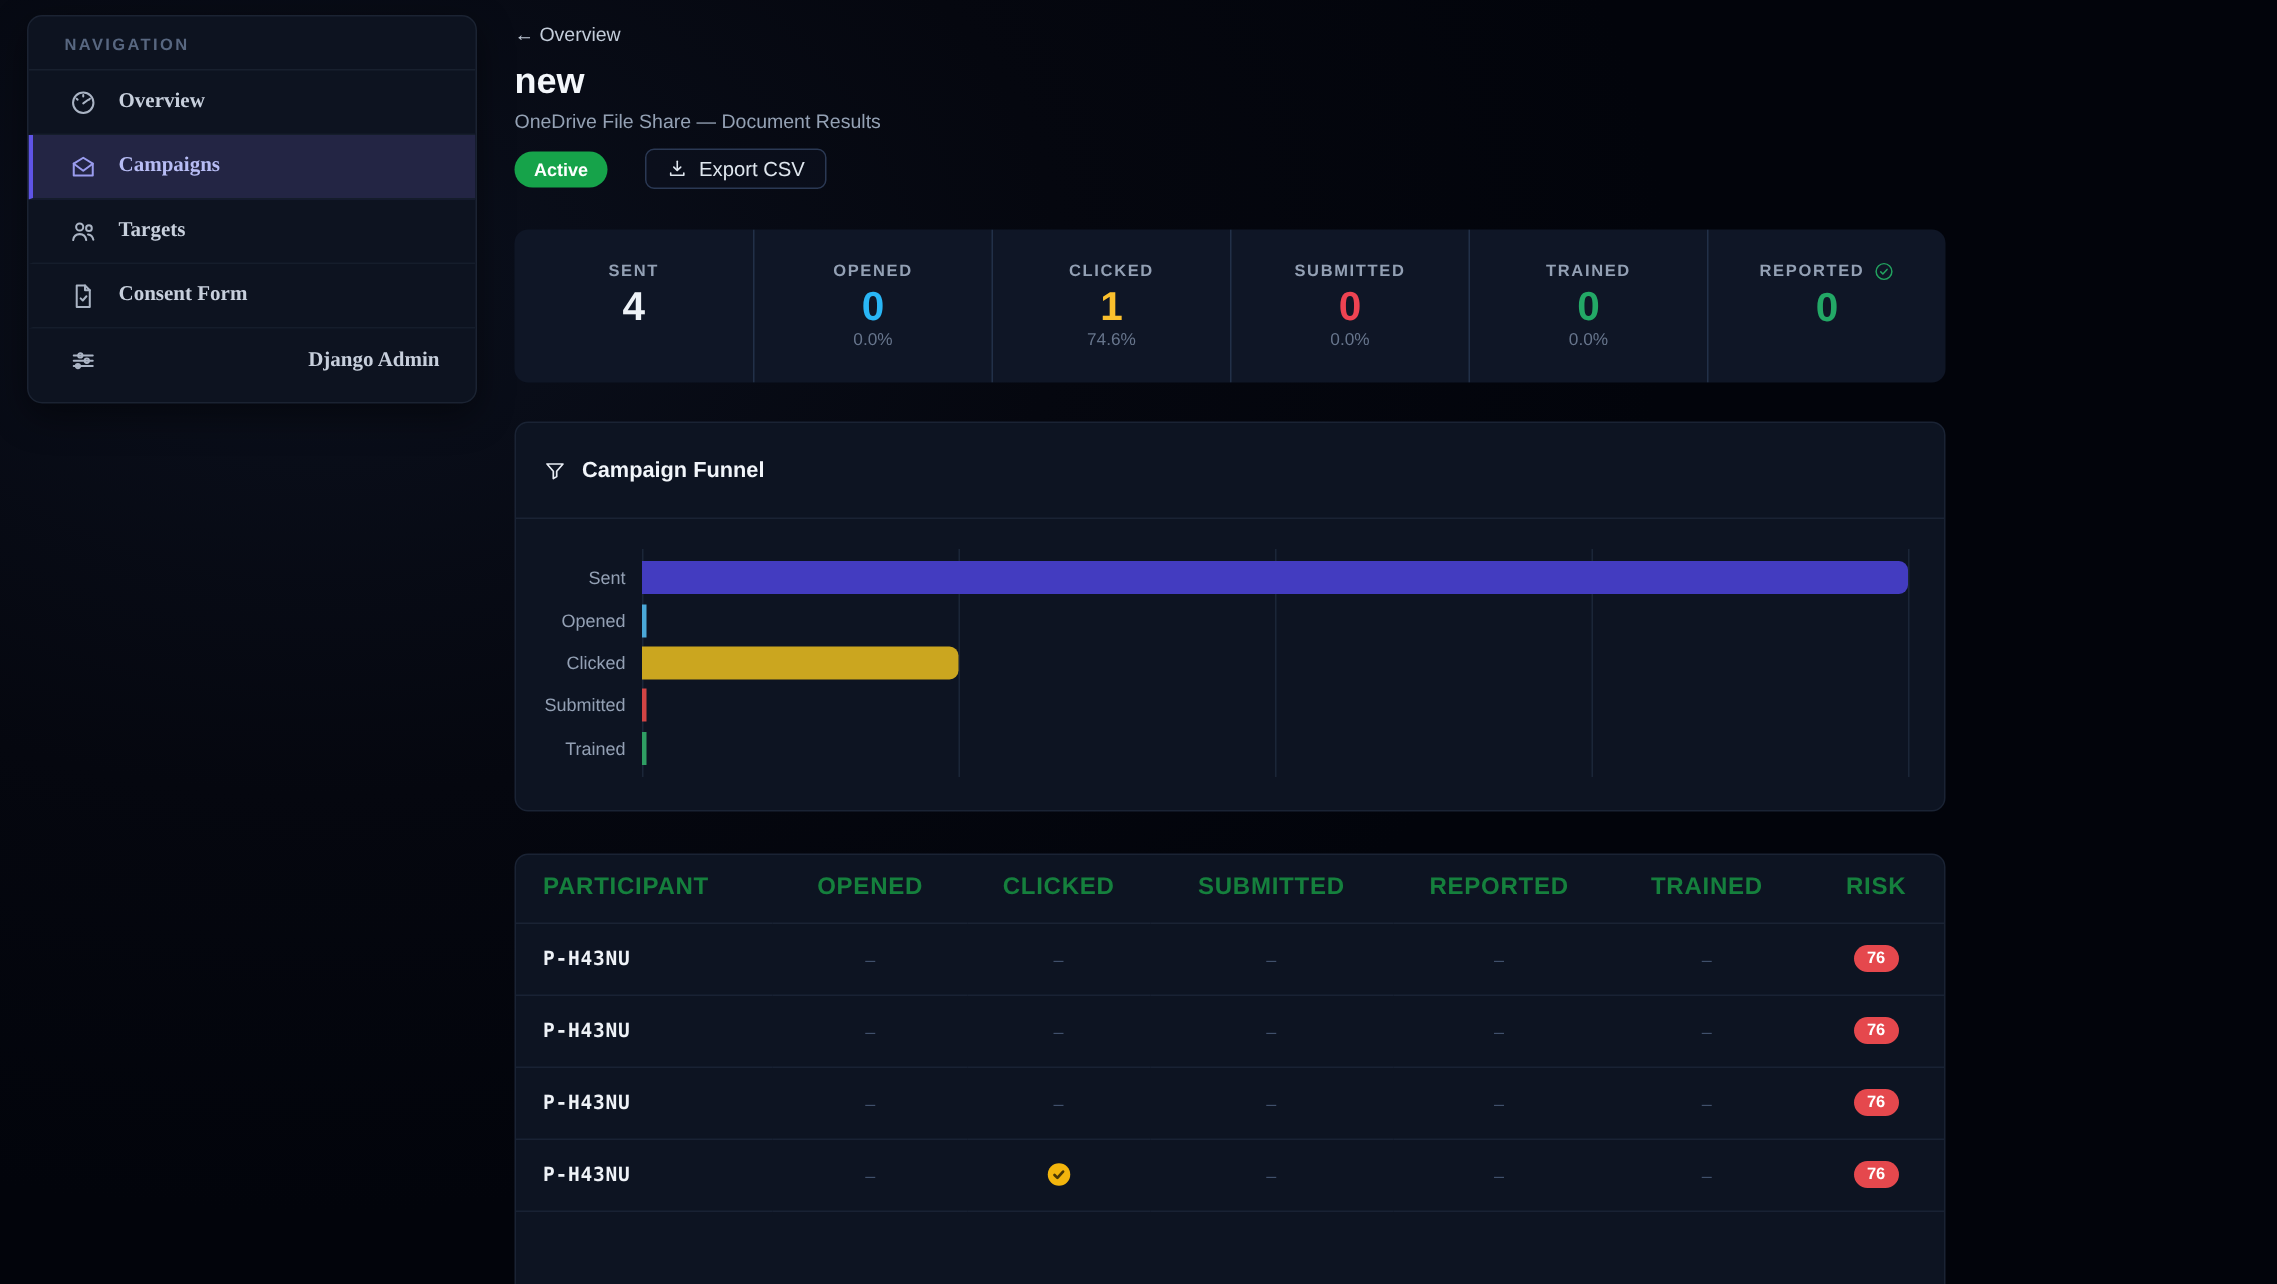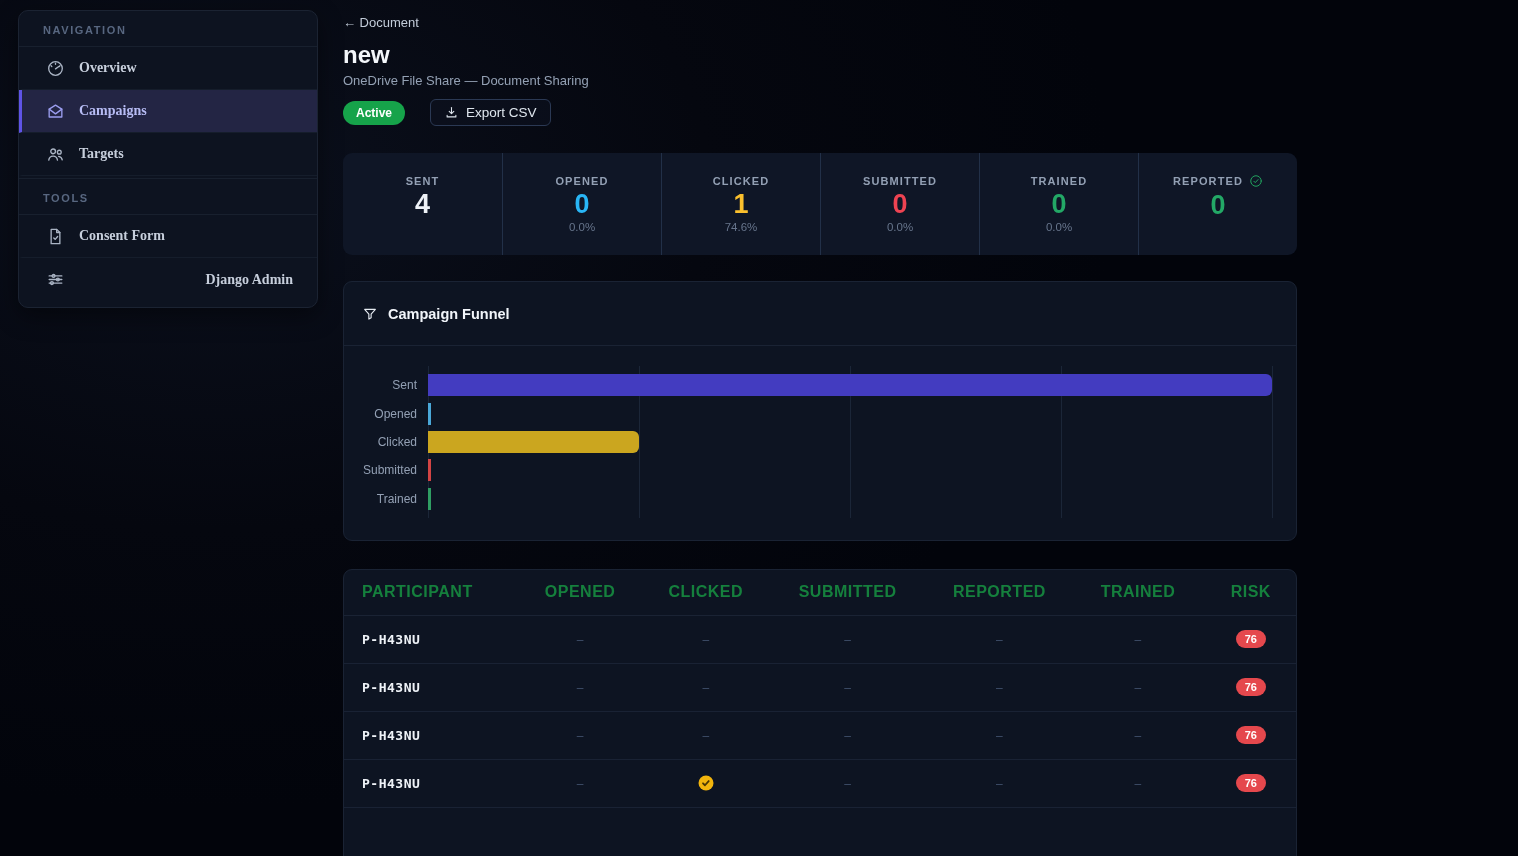--- a/index.html
+++ b/index.html
@@ -142,21 +142,20 @@
     <span class="icon">
       <svg viewBox="0 0 24 24">
           <circle cx="9" cy="8" r="3"></circle>
           <path d="M3.5 19c.5-3.1 2.6-5 5.5-5s5 1.9 5.5 5"></path>
           <circle cx="16.8" cy="9" r="2.4"></circle>
           <path d="M16 14.3c2.4.3 4 1.8 4.5 4.4"></path>
         </svg>
     </span>
     <span>Targets</span>
   </div>
-  <div class="side-label tools">TOOLS</div>
   <div class="side-item">
     <span class="icon">
       <svg viewBox="0 0 24 24">
           <path d="M6.5 3h7l4 4v14h-11z"></path>
           <path d="M13.5 3v4h4"></path>
           <path d="M9.8 13.8l1.8 1.8 3.1-3.6"></path>
         </svg>
     </span>
     <span>Consent Form</span>
   </div>
@@ -167,23 +166,23 @@
           <circle cx="9.5" cy="7.5" r="1.8"></circle>
           <circle cx="15" cy="12" r="1.8"></circle>
           <circle cx="7.5" cy="16.5" r="1.8"></circle>
         </svg>
     </span>
     <span>Django Admin</span>
   </div>
 </aside>
 
 <div class="main">
-  <div class="back-link">← Document</div>
+  <div class="back-link">← Overview</div>
   <h1 class="page-title">new</h1>
-  <div class="page-subtitle">OneDrive File Share — Document Sharing</div>
+  <div class="page-subtitle">OneDrive File Share — Document Results</div>
 
   <div class="badge-row">
     <span class="status-badge">Active</span>
     <button class="export-btn">
       <span class="icon">
         <svg viewBox="0 0 24 24">
             <path d="M12 4v9.5"></path>
             <path d="M8.3 10.2l3.7 3.6 3.7-3.6"></path>
             <path d="M5 16.5V19h14v-2.5"></path>
           </svg>

